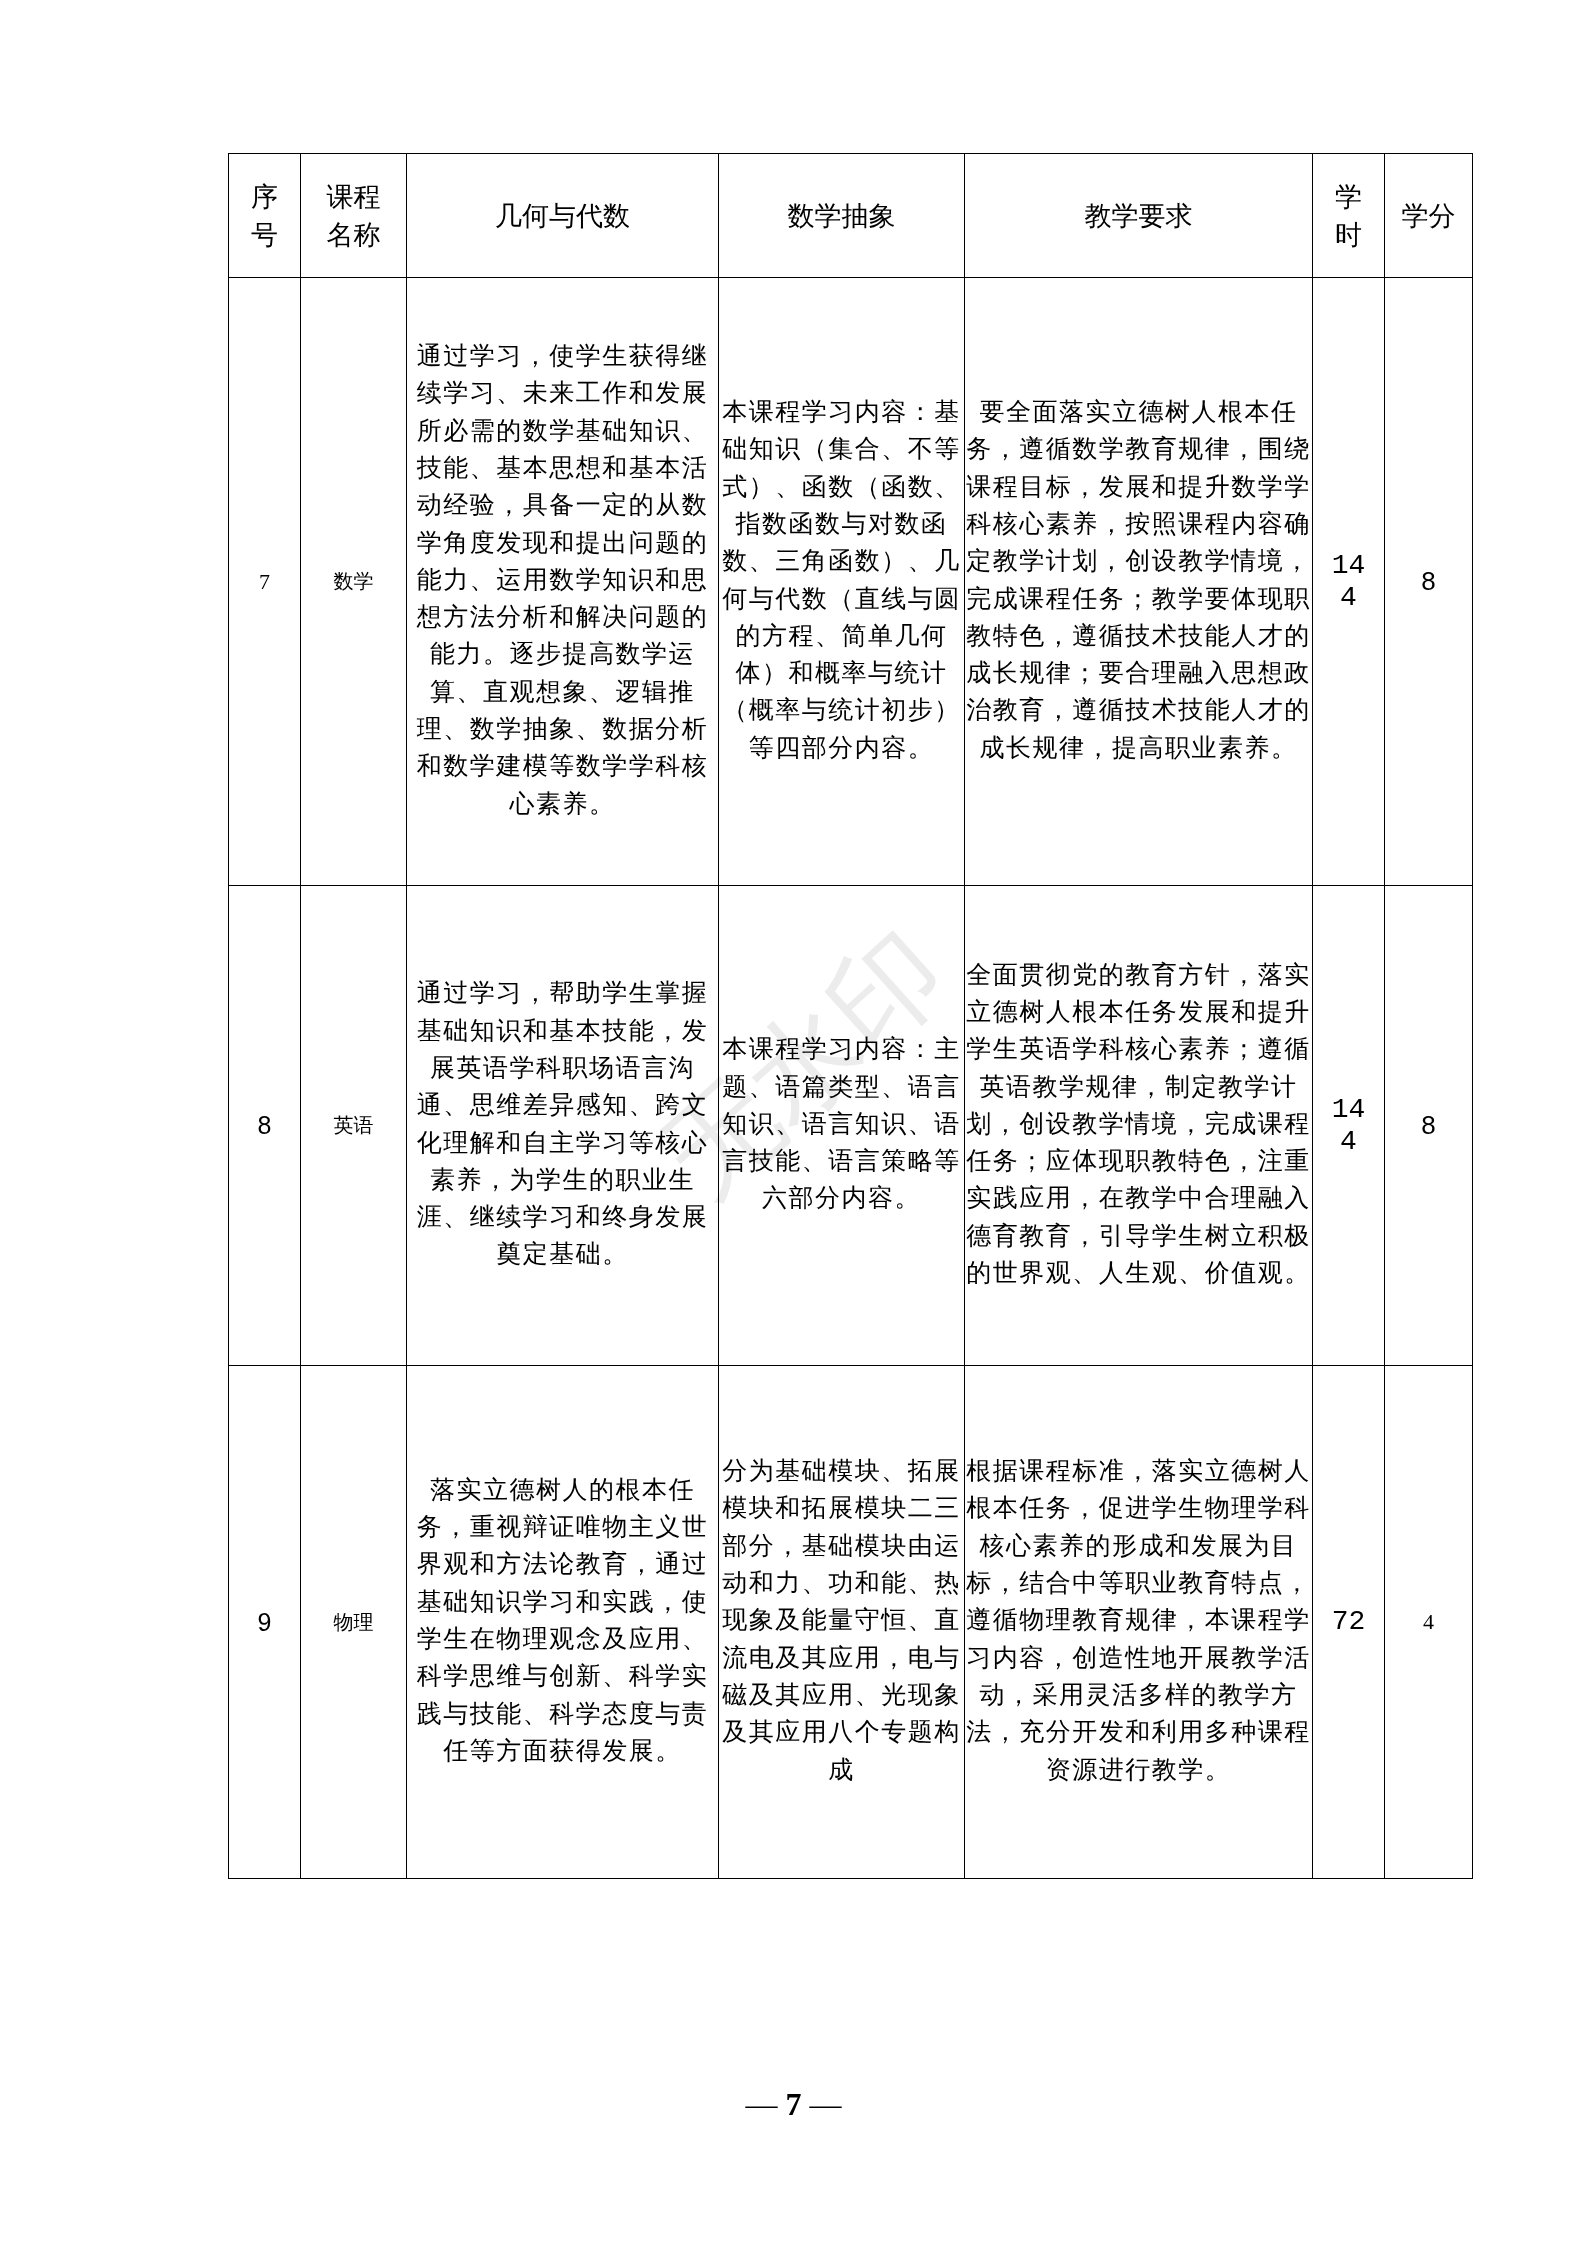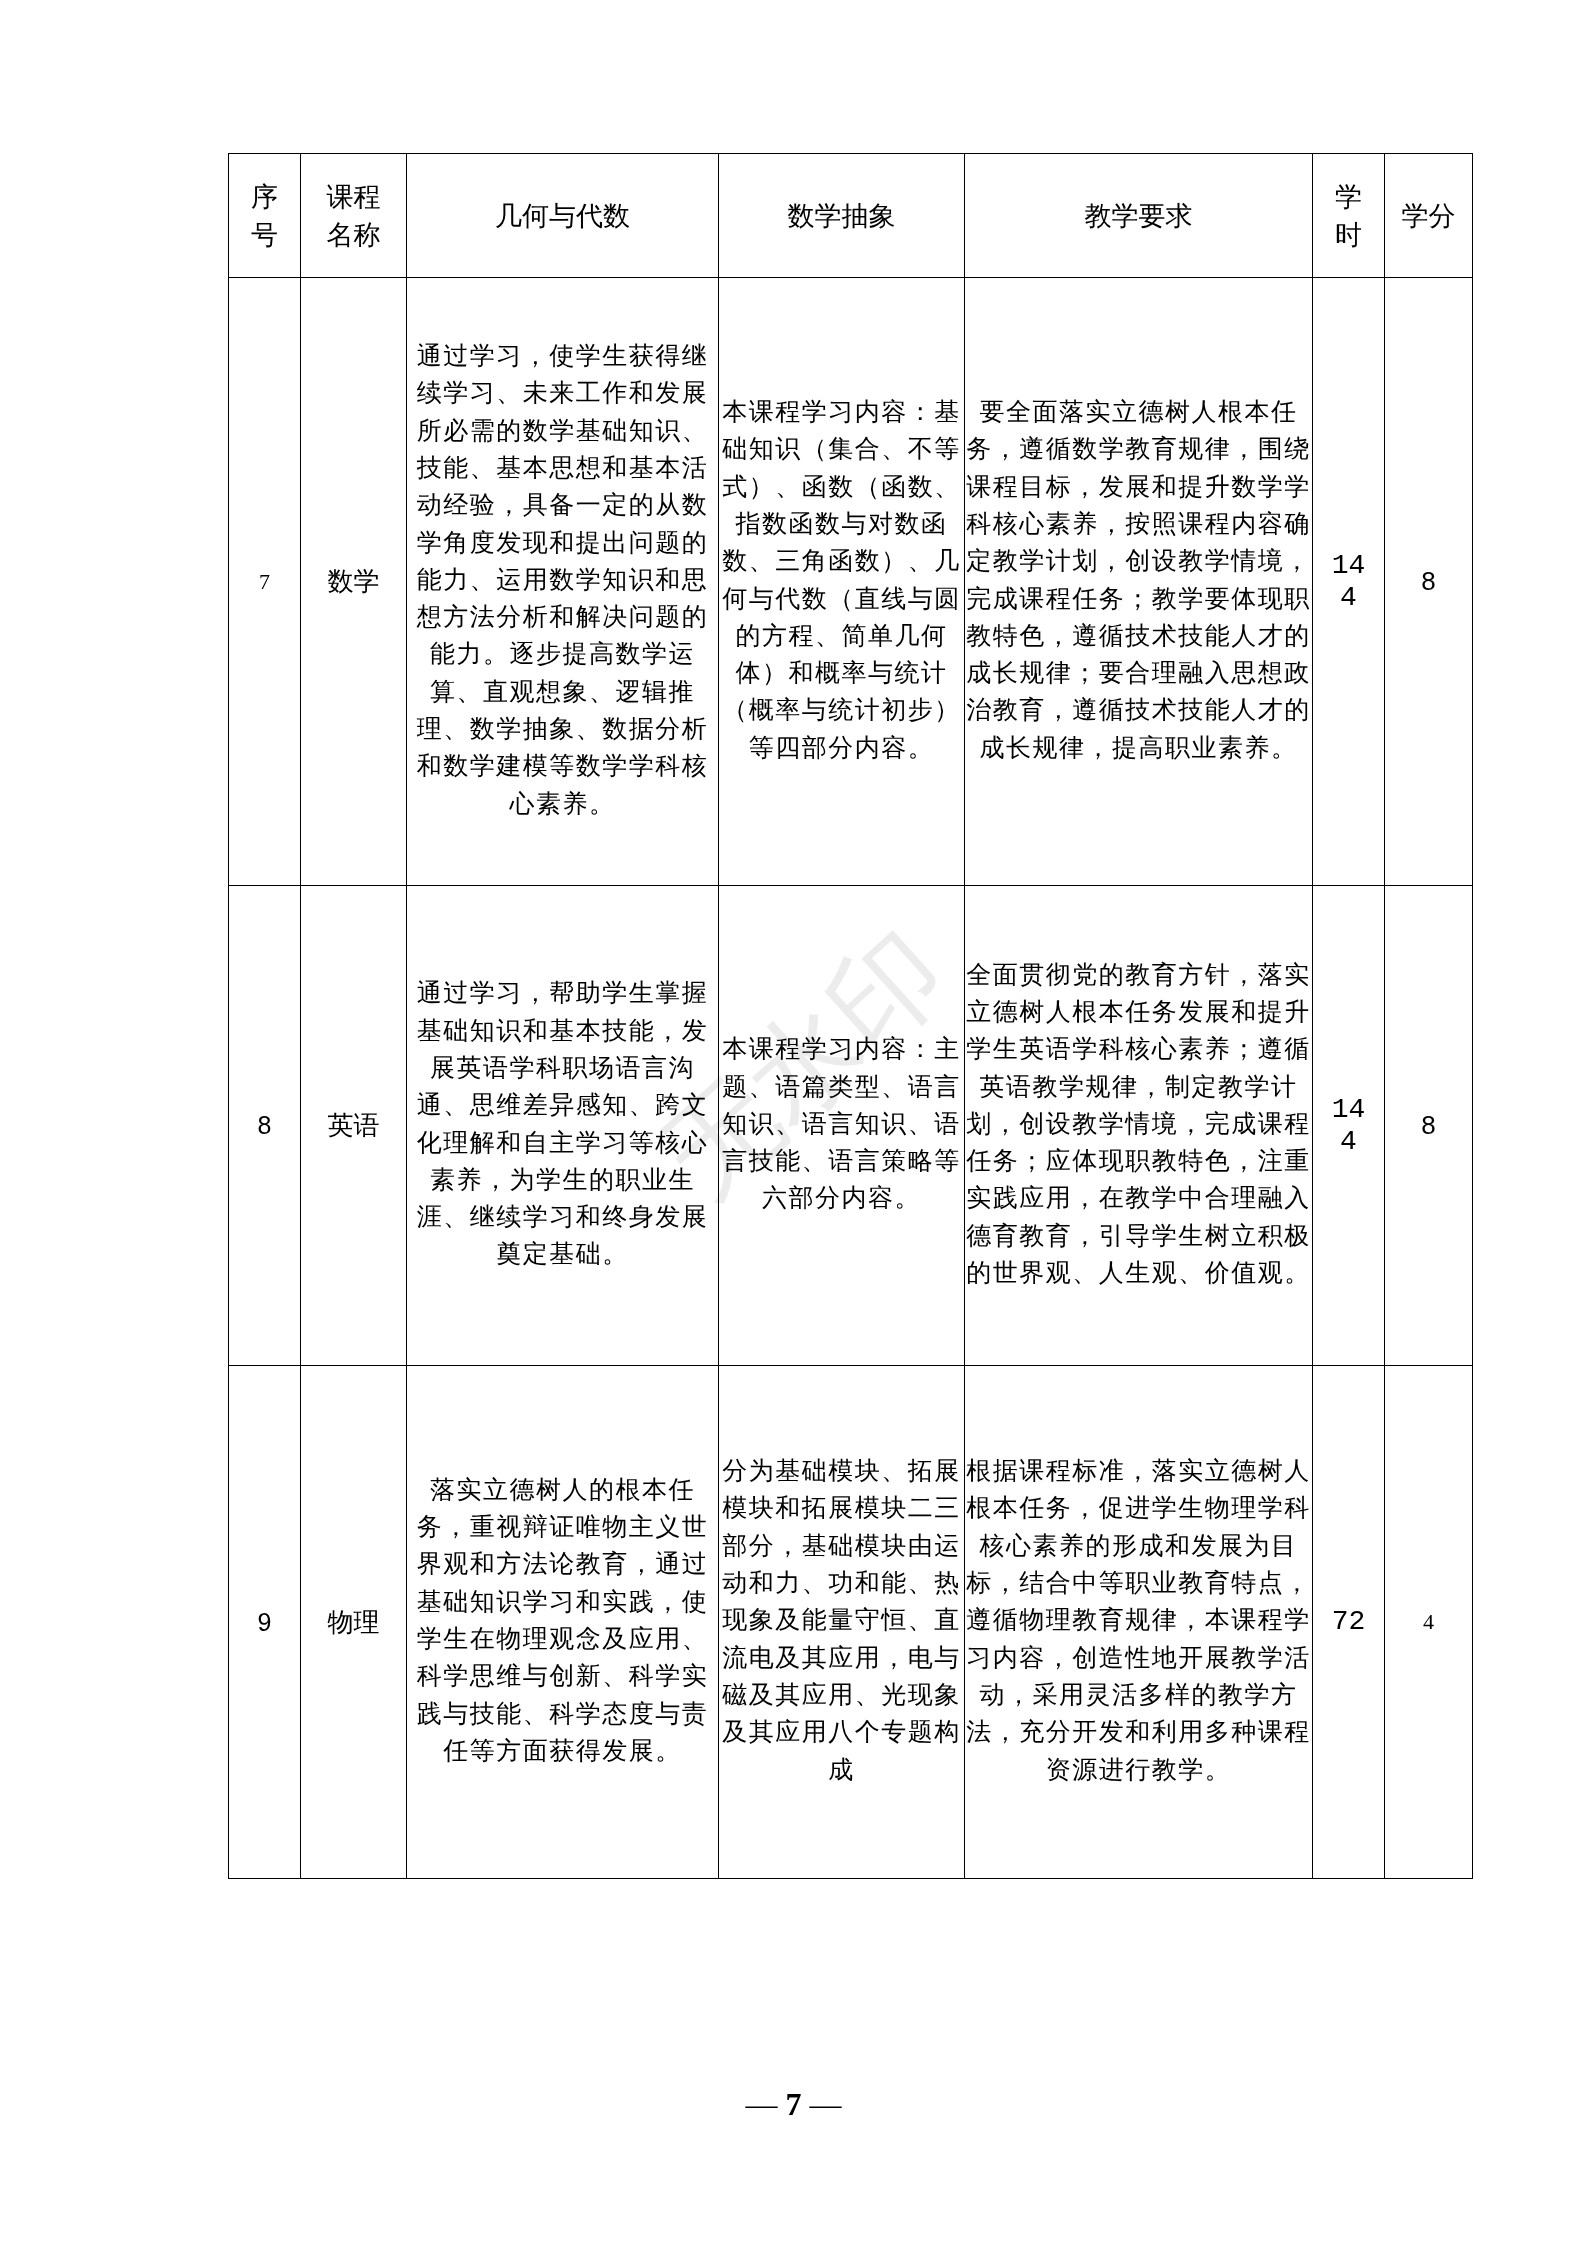--- a/index.html
+++ b/index.html
@@ -9,21 +9,21 @@
   table.course td, table.course th { border: 1.6px solid #000; padding: 0; vertical-align: middle; text-align: center; }
   th { font-weight: normal; font-size: 27px; font-family: "DejaVu Sans", "Liberation Sans", sans-serif; line-height: 38px; }
   .hdr-row { height: 124px; }
   .r7 { height: 608px; }
   .r8 { height: 480px; }
   .r9 { height: 513px; }
   .cell-text { text-align: left; font-size: 25px; line-height: 37.3px; padding: 0 14px 0 16px; letter-spacing: 1.5px; text-align: justify; font-family: Liberation Mono, monospace; }
   .cell-text-c { padding: 0 10px 0 16px; }
   .num { font-family: "Liberation Sans", sans-serif; font-size: 25px; }
   .num-serif { font-family: "Liberation Serif", serif; font-size: 22px; }
-  .name { font-size: 26px; font-family: Liberation Serif, serif; }
+  .name { font-size: 20px; font-family: Liberation Serif, serif; }
   .hours { font-size: 28px; line-height: 32px; font-family: Liberation Mono, monospace; }
   .credit { font-family: "Liberation Sans", sans-serif; font-size: 26px; }
   .footer { position: absolute; top: 2086px; left: 0; width: 1587px; text-align: center; font-size: 32px; font-family: "Liberation Serif", serif; font-weight: bold; }
   .footer .dash { font-weight: normal; }
   .watermark { position: absolute; left: 640px; top: 990px; font-size: 110px; color: rgba(200,200,200,0.35); transform: rotate(-42deg); font-family: "DejaVu Sans", sans-serif; pointer-events: none; white-space: nowrap; }
 </style>
 </head>
 <body>
 
 <div class="page">

